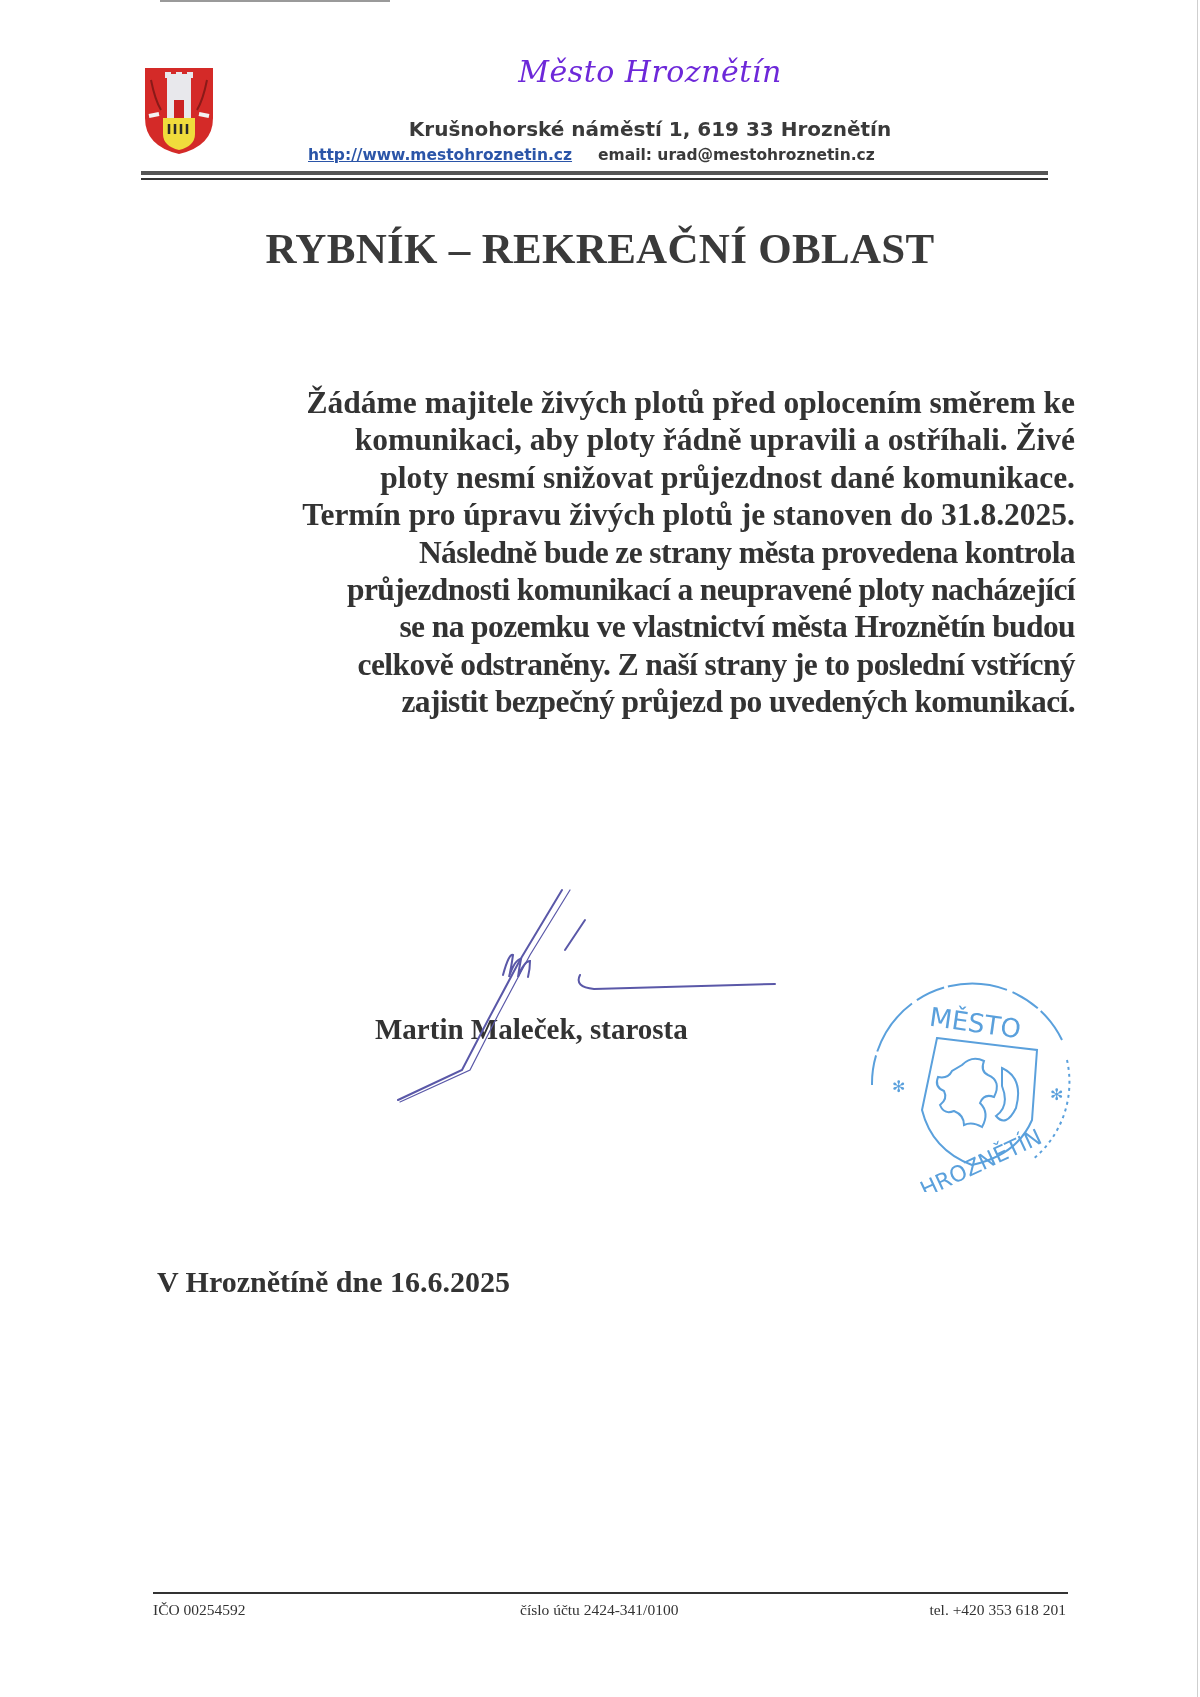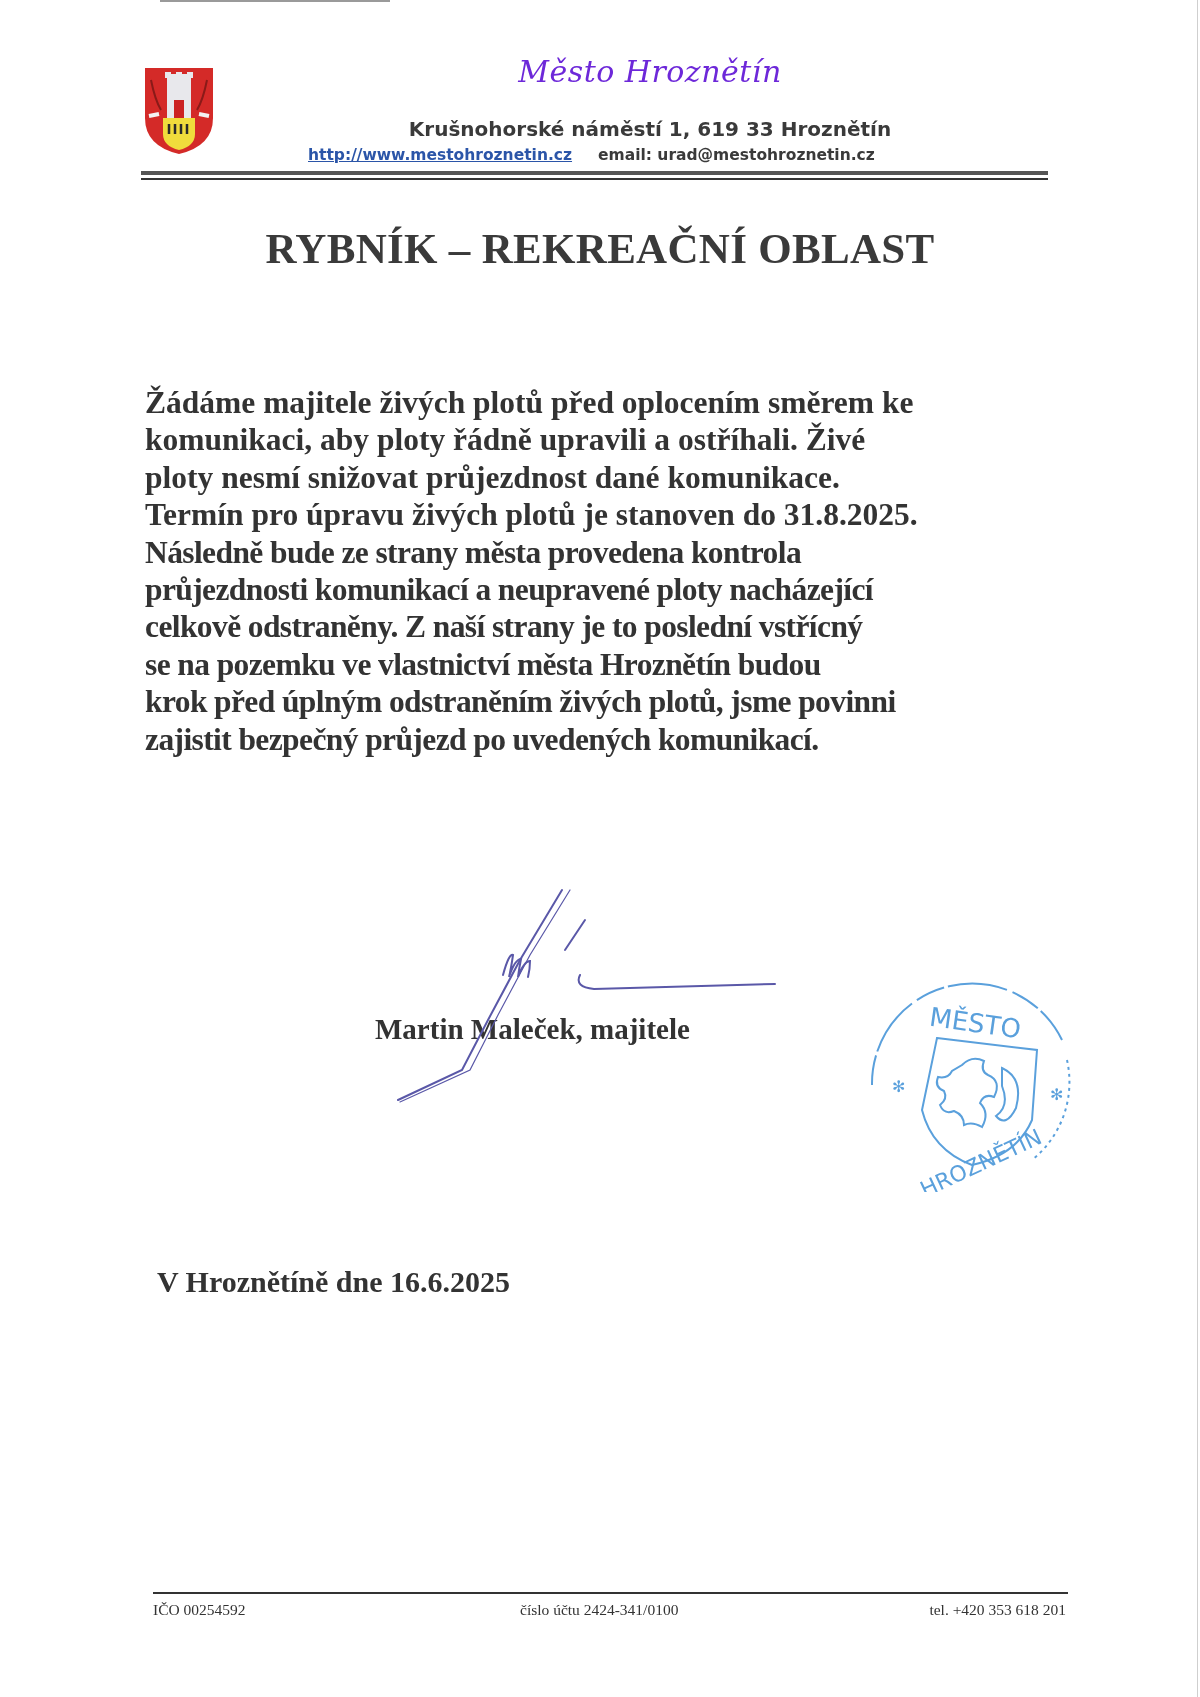--- a/index.html
+++ b/index.html
@@ -16,21 +16,21 @@
   .hdr-contact a { color: #2b55a8; text-decoration: underline; margin-right: 26px; }
 
   .rule-thick { position: absolute; left: 141px; top: 171px; width: 907px; height: 4px; background: #555; }
   .rule-thin  { position: absolute; left: 141px; top: 178px; width: 907px; height: 2px; background: #333; }
 
   .title { position: absolute; left: 120px; top: 222px; width: 960px; text-align: center;
            font-family: "Liberation Serif", serif; font-weight: bold; font-size: 43px; line-height: 53px; color: #3a3a3a; letter-spacing: 0.3px; }
 
   .body-text { position: absolute; left: 145px; top: 384px; width: 930px;
                font-family: "Liberation Serif", serif; font-weight: bold; font-size: 31.5px; line-height: 37.4px; color: #333; }
-  .body-text div { white-space: nowrap; }
+  .body-text div { white-space: nowrap; text-align: right; }
 
   .signature-svg { position: absolute; left: 380px; top: 880px; width: 420px; height: 230px; }
   .signer { position: absolute; left: 375px; top: 1013px; font-family: "Liberation Serif", serif; font-weight: bold; font-size: 29px; color: #333; white-space: nowrap; }
 
   .stamp { position: absolute; left: 852px; top: 970px; width: 232px; height: 222px; }
 
   .date { position: absolute; left: 157px; top: 1265px; font-family: Liberation Serif, serif; font-weight: bold; font-size: 30px; color: #333; white-space: nowrap; }
 
   .foot-rule { position: absolute; left: 153px; top: 1592px; width: 915px; height: 2px; background: #333; }
   .foot { position: absolute; top: 1601px; font-family: "Liberation Serif", serif; font-size: 15.5px; color: #333; white-space: nowrap; }
@@ -69,27 +69,26 @@
   <div>RYBNÍK – REKREAČNÍ OBLAST</div>
 </div>
 
 <div class="body-text">
   <div>Žádáme majitele živých plotů před oplocením směrem ke</div>
   <div>komunikaci, aby ploty řádně upravili a ostříhali. Živé</div>
   <div>ploty nesmí snižovat průjezdnost dané komunikace.</div>
   <div>Termín pro úpravu živých plotů je stanoven do 31.8.2025.</div>
   <div style="letter-spacing:-0.6px">Následně bude ze strany města provedena kontrola</div>
   <div style="letter-spacing:-0.6px">průjezdnosti komunikací a neupravené ploty nacházející</div>
+  <div style="letter-spacing:-0.6px">se na pozemku ve vlastnictví města Hroznětín budou</div>
   <div style="letter-spacing:-0.6px">celkově odstraněny. Z naší strany je to poslední vstřícný</div>
-  <div style="letter-spacing:-0.6px">se na pozemku ve vlastnictví města Hroznětín budou</div>
-  <div style="letter-spacing:-0.6px">krok před úplným odstraněním živých plotů, jsme povinni</div>
   <div style="letter-spacing:-0.6px">zajistit bezpečný průjezd po uvedených komunikací.</div>
 </div>
 
-<div class="signer">Martin Maleček, majitele</div>
+<div class="signer">Martin Maleček, starosta</div>
 <svg class="signature-svg" viewBox="0 0 420 230">
   <g fill="none" stroke="#5a58a8" stroke-width="2" stroke-linecap="round">
     <path d="M182 10 L140 80 L108 140 L82 190 L18 220"></path>
     <path d="M190 10 L150 75 L118 135 L90 190 L20 222" stroke-width="1.2"></path>
     <path d="M123 95 q6 -22 10 -20 q-2 14 -4 22 q6 -18 12 -18 q-2 10 -3 18 q6 -16 12 -16 q0 8 -2 16"></path>
     <path d="M205 40 L185 70"></path>
     <path d="M200 95 q-6 12 14 14 L395 104"></path>
   </g>
 </svg>
 

